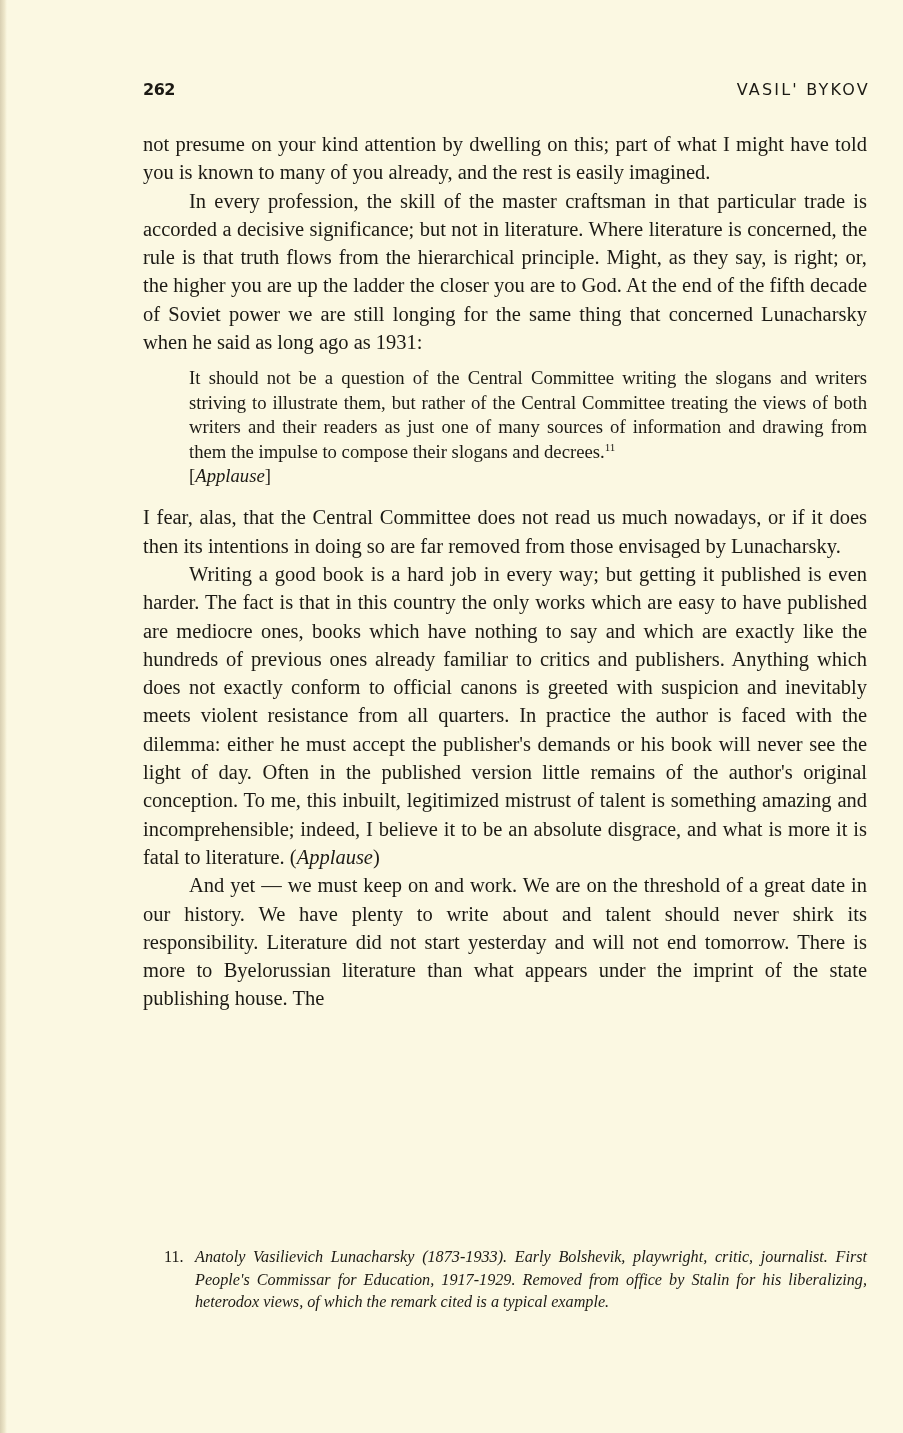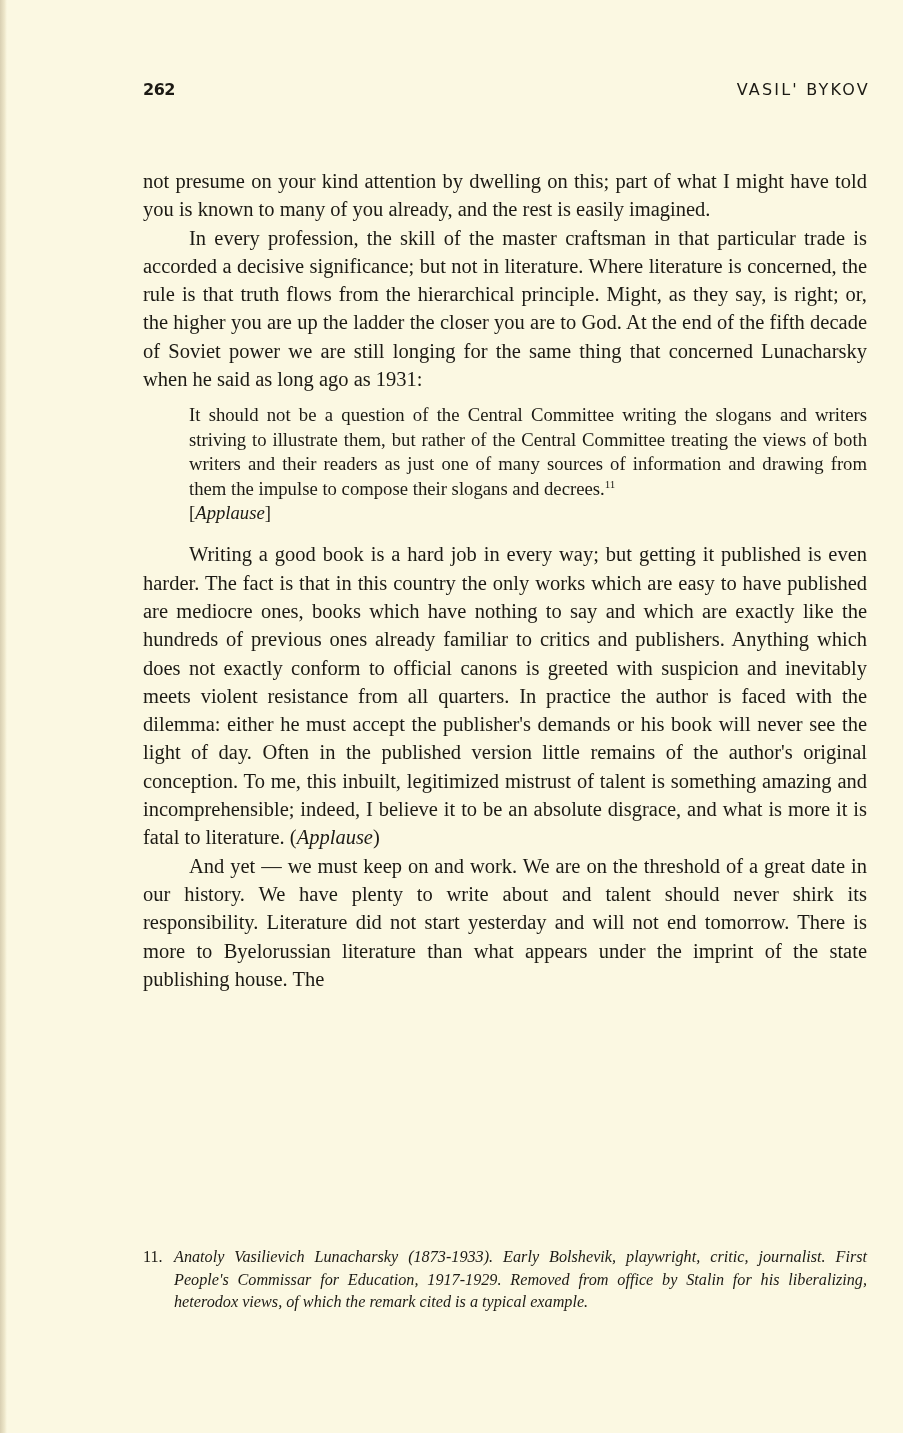--- a/index.html
+++ b/index.html
@@ -19,50 +19,51 @@
     font-family: "DejaVu Sans", sans-serif; font-weight: bold;
     font-size: 16px; letter-spacing: -0.5px;
   }
   .running-head {
     position: absolute; right: 33px; top: 80px;
     font-family: "DejaVu Sans", sans-serif; font-weight: normal;
     font-size: 16px; letter-spacing: 2.2px;
   }
   .body-text {
     position: absolute; left: 143px; top: 130px; width: 724px;
-    font-size: 20.5px; line-height: 28.3px; text-align: justify; margin-top: 37px;
+    font-size: 20.5px; line-height: 28.3px; text-align: justify;
   }
   .body-text p { margin: 0; }
   .indent { text-indent: 46px; }
   .blockquote {
     margin: 10px 0 15px 46px !important;
     font-size: 18.7px; line-height: 24.4px;
   }
   .footnotes {
     position: absolute; left: 143px; top: 1246px; width: 724px;
     font-size: 16.2px; line-height: 22.6px; text-align: justify;
   }
-  .fn { display: flex; }
+  .fn { display: flex; margin-left: 21px; }
   .fn-num { width: 31px; flex: none; }
   .fn-text { flex: 1; font-style: italic; }
   sup { font-size: 11px; line-height: 0; }
   em { font-style: italic; }
 </style>
 </head>
 <body>
 
 <div class="spine"></div>
 
 <div class="page-number">262</div>
 <div class="running-head">VASIL' BYKOV</div>
 
 <div class="body-text">
   <p>not presume on your kind attention by dwelling on this; part of what I might have told you is known to many of you already, and the rest is easily imagined.</p>
   <p class="indent">In every profession, the skill of the master craftsman in that particular trade is accorded a decisive significance; but not in literature. Where literature is concerned, the rule is that truth flows from the hierarchical principle. Might, as they say, is right; or, the higher you are up the ladder the closer you are to God. At the end of the fifth decade of Soviet power we are still longing for the same thing that concerned Lunacharsky when he said as long ago as 1931:</p>
   <p class="blockquote"><span>It should not be a question of the Central Committee writing the slogans and writers striving to illustrate them, but rather of the Central Committee treating the views of both writers and their readers as just one of many sources of information and drawing from them the impulse to compose their slogans and decrees.</span><sup>11</sup><br><span>[</span><em>Applause</em><span>]</span></p>
+  <p>I fear, alas, that the Central Committee does not read us much nowadays, or if it does then its intentions in doing so are far removed from those envisaged by Lunacharsky.</p>
   <p class="indent"><span>Writing a good book is a hard job in every way; but getting it published is even harder. The fact is that in this country the only works which are easy to have published are mediocre ones, books which have nothing to say and which are exactly like the hundreds of previous ones already familiar to critics and publishers. Anything which does not exactly conform to official canons is greeted with suspicion and inevitably meets violent resistance from all quarters. In practice the author is faced with the dilemma: either he must accept the publisher's demands or his book will never see the light of day. Often in the published version little remains of the author's original conception. To me, this inbuilt, legitimized mistrust of talent is something amazing and incomprehensible; indeed, I believe it to be an absolute disgrace, and what is more it is fatal to literature.</span><span> (</span><em>Applause</em><span>)</span></p>
   <p class="indent">And yet — we must keep on and work. We are on the threshold of a great date in our history. We have plenty to write about and talent should never shirk its responsibility. Literature did not start yesterday and will not end tomorrow. There is more to Byelorussian literature than what appears under the imprint of the state publishing house. The</p>
 </div>
 
 <div class="footnotes">
   <div class="fn">
     <span class="fn-num">11.</span>
     <span class="fn-text">Anatoly Vasilievich Lunacharsky (1873-1933). Early Bolshevik, playwright, critic, journalist. First People's Commissar for Education, 1917-1929. Removed from office by Stalin for his liberalizing, heterodox views, of which the remark cited is a typical example.</span>
   </div>
 </div>

